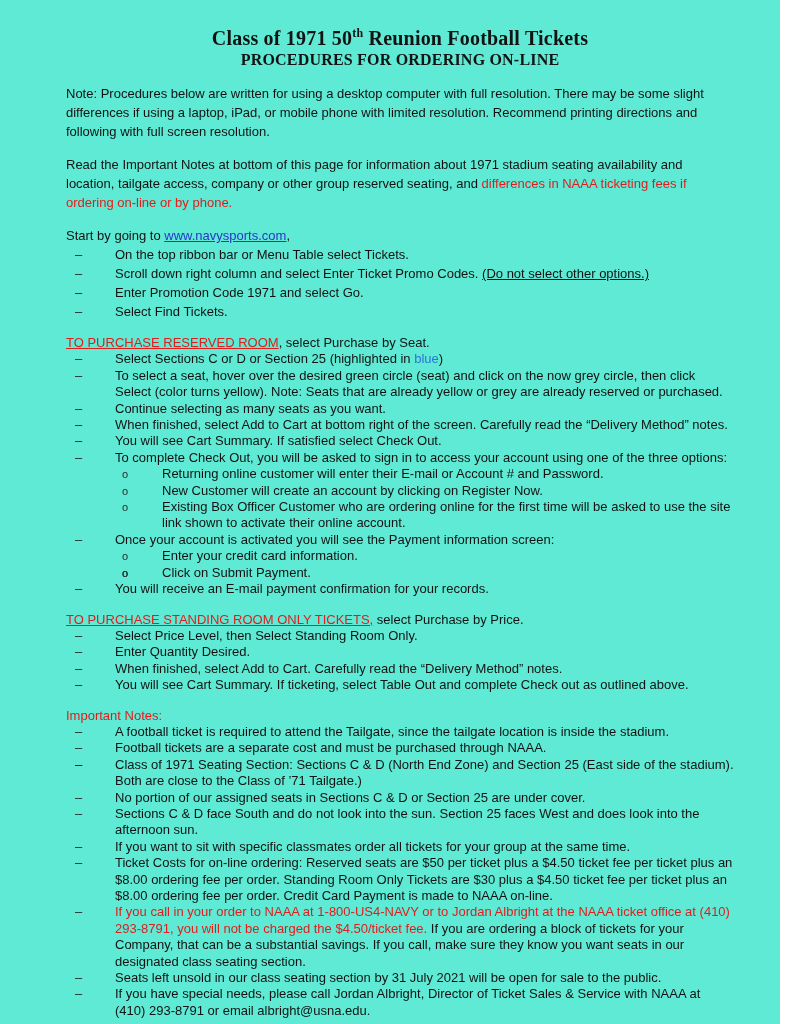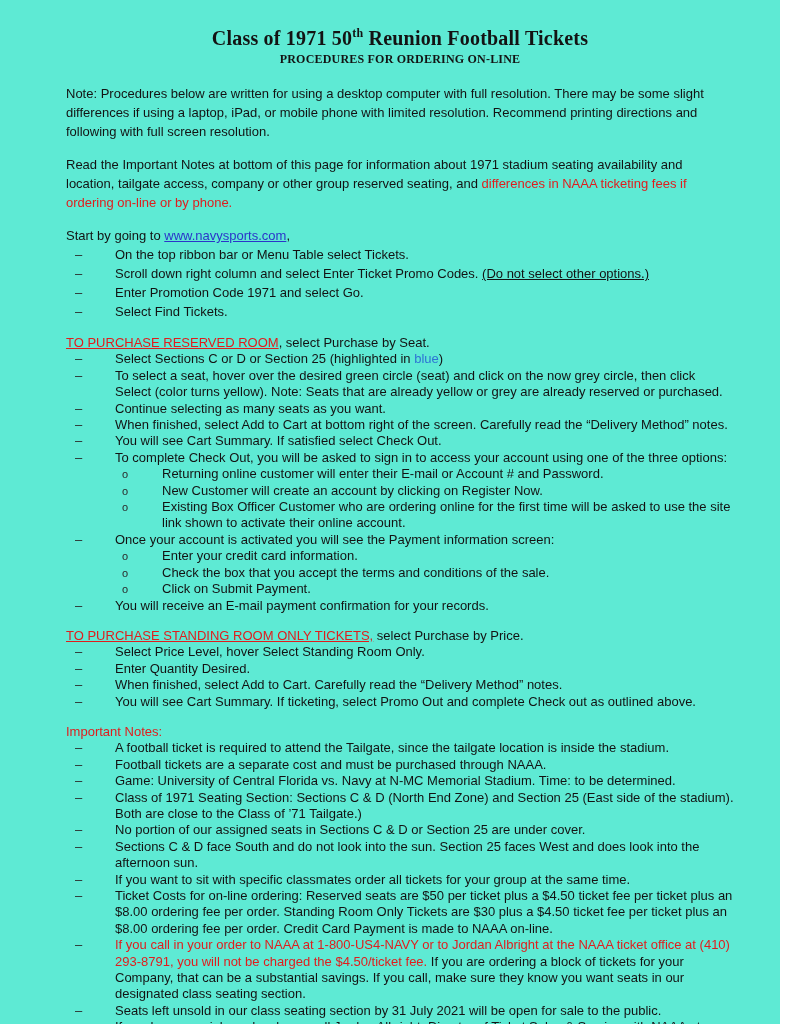--- a/index.html
+++ b/index.html
@@ -20,21 +20,21 @@
     font-size:20px;
     font-weight:bold;
     text-align:center;
     margin:0;
     line-height:24px;
     letter-spacing:.2px;
   }
   .title sup{font-size:12px;line-height:0;vertical-align:super;}
   .subtitle{
     font-family:"Liberation Serif",serif;
-    font-size:12px;
+    font-size:16px;
     font-weight:bold;
     text-align:center;
     margin:0 0 15px 0;
     line-height:19px;
     letter-spacing:.2px;
   }
   .blk{margin:0;}
   .blk-spacer{height:14px;}
   .blk-dash{position:relative;padding-left:49px;}
   .blk-sub{position:relative;padding-left:96px;}
@@ -69,34 +69,34 @@
       <div class="blk blk-dash tight"><span class="marker">–</span><span class="">To select a seat, hover over the desired </span><span class="b">green</span><span class=""> circle (seat) and click on the now </span><span class="b">grey</span><span class=""> circle, then click </span><span class="b">Select (</span><span class="">color turns </span><span class="b">yellow).</span><span class=""> Note: Seats that are already yellow or grey are already reserved or purchased.</span></div>
       <div class="blk blk-dash tight"><span class="marker">–</span><span class="">Continue selecting as many seats as you want.</span></div>
       <div class="blk blk-dash tight"><span class="marker">–</span><span class="">When finished, select </span><span class="b">Add to Cart</span><span class=""> at bottom right of the screen. Carefully read the “Delivery Method” notes.</span></div>
       <div class="blk blk-dash tight"><span class="marker">–</span><span class="">You will see </span><span class="b">Cart Summary.</span><span class=""> If satisfied select </span><span class="b">Check Out.</span></div>
       <div class="blk blk-dash tight"><span class="marker">–</span><span class="">To complete </span><span class="b">Check Out,</span><span class=""> you will be asked to sign in to access your account using one of the three options:</span></div>
       <div class="blk blk-sub tight"><span class="marker">o</span><span class="b">Returning online customer</span><span class=""> will enter their E-mail or Account # and Password.</span></div>
       <div class="blk blk-sub tight"><span class="marker">o</span><span class="b">New Customer</span><span class=""> will create an account by clicking on </span><span class="b">Register Now.</span></div>
       <div class="blk blk-sub tight"><span class="marker">o</span><span class="b">Existing Box Officer Customer</span><span class=""> who are ordering online for the first time will be asked to use the site link shown to activate their online account.</span></div>
       <div class="blk blk-dash tight"><span class="marker">–</span><span class="">Once your account is activated you will see the Payment information screen:</span></div>
       <div class="blk blk-sub tight"><span class="marker">o</span><span class="">Enter your credit card information.</span></div>
-      <div class="blk blk-sub tight"><span class="marker">o</span><span class="">Check the box that you accept the terms and conditions of the sale.</span></div>
+      <div class="blk blk-sub tight"><span class="marker">o</span></div>
       <div class="blk blk-sub tight"><span class="marker">o</span><span class="">Click on </span><span class="b">Submit Payment.</span></div>
       <div class="blk blk-dash tight"><span class="marker">–</span><span class="">You will receive an E-mail payment confirmation for your records.</span></div>
       <div class="blk blk-spacer"></div>
       <div class="blk blk-p tight"><span class="red b u">TO PURCHASE STANDING ROOM ONLY TICKETS,</span><span class=""> select </span><span class="b">Purchase by Price.</span></div>
-      <div class="blk blk-dash tight"><span class="marker">–</span><span class="">Select </span><span class="b">Price Level,</span><span class=""> hover Select </span><span class="b">Standing Room Only</span><span class="">.</span></div>
+      <div class="blk blk-dash tight"><span class="marker">–</span><span class="">Select </span><span class="b">Price Level,</span><span class=""> then Select </span><span class="b">Standing Room Only</span><span class="">.</span></div>
       <div class="blk blk-dash tight"><span class="marker">–</span><span class="">Enter </span><span class="b">Quantity Desired</span><span class="">.</span></div>
       <div class="blk blk-dash tight"><span class="marker">–</span><span class="">When finished, select </span><span class="b">Add to Cart</span><span class="">. Carefully read the “Delivery Method” notes.</span></div>
-      <div class="blk blk-dash tight"><span class="marker">–</span><span class="">You will see </span><span class="b">Cart Summary.</span><span class=""> If ticketing, select </span><span class="b">Promo Out</span><span class=""> and complete Check out as outlined above.</span></div>
+      <div class="blk blk-dash tight"><span class="marker">–</span><span class="">You will see </span><span class="b">Cart Summary.</span><span class=""> If ticketing, select </span><span class="b">Table Out</span><span class=""> and complete Check out as outlined above.</span></div>
       <div class="blk blk-spacer"></div>
       <div class="blk blk-p tight"><span class="red b">Important Notes:</span></div>
       <div class="blk blk-dash tight"><span class="marker">–</span><span class="b">A football ticket is required to attend the Tailgate</span><span class="">, since the tailgate location is inside the stadium.</span></div>
       <div class="blk blk-dash tight"><span class="marker">–</span><span class="b">Football tickets are a separate cost</span><span class=""> and must be purchased through NAAA.</span></div>
-      <div class="blk blk-dash tight"><span class="marker">–</span><span class="">Game: University of Central Florida vs. Navy at N-MC Memorial Stadium. Time: to be determined.</span></div>
+      <div class="blk blk-dash tight"><span class="marker">–</span></div>
       <div class="blk blk-dash tight"><span class="marker">–</span><span class="">Class of 1971 Seating Section: Sections C &amp; D (North End Zone) and Section 25 (East side of the stadium). Both are close to the Class of ’71 Tailgate.)</span></div>
       <div class="blk blk-dash tight"><span class="marker">–</span><span class="">No portion of our assigned seats in Sections C &amp; D or Section 25 are under cover.</span></div>
       <div class="blk blk-dash tight"><span class="marker">–</span><span class="">Sections C &amp; D face South and do not look into the sun. Section 25 faces West and does look into the afternoon sun.</span></div>
       <div class="blk blk-dash tight"><span class="marker">–</span><span class="b">If you want to sit with specific classmates order all tickets for your group at the same time.</span></div>
       <div class="blk blk-dash tight"><span class="marker">–</span><span class="">Ticket Costs for on-line ordering: </span><span class="b">Reserved seats</span><span class=""> are $50 per ticket plus a $4.50 ticket fee per ticket plus an $8.00 ordering fee per order. </span><span class="b">Standing Room Only</span><span class=""> Tickets are $30 plus a $4.50 ticket fee per ticket plus an $8.00 ordering fee per order. Credit Card Payment is made to NAAA on-line.</span></div>
       <div class="blk blk-dash tight"><span class="marker">–</span><span class="b red">If you call in your order to NAAA at 1-800-US4-NAVY or to Jordan Albright at the NAAA ticket office at (410) 293-8791, you will not be charged the $4.50/ticket fee.</span><span class=""> If you are ordering a block of tickets for your Company, that can be a substantial savings. If you call, make sure they know you want seats in our designated class seating section.</span></div>
       <div class="blk blk-dash tight"><span class="marker">–</span><span class="">Seats left unsold in our class seating section by 31 July 2021 will be open for sale to the public.</span></div>
       <div class="blk blk-dash tight"><span class="marker">–</span><span class="">If you have special needs, please call Jordan Albright, Director of Ticket Sales &amp; Service with NAAA at (410) 293-8791 or email albright@usna.edu.</span></div>
     </div>
 </div>

